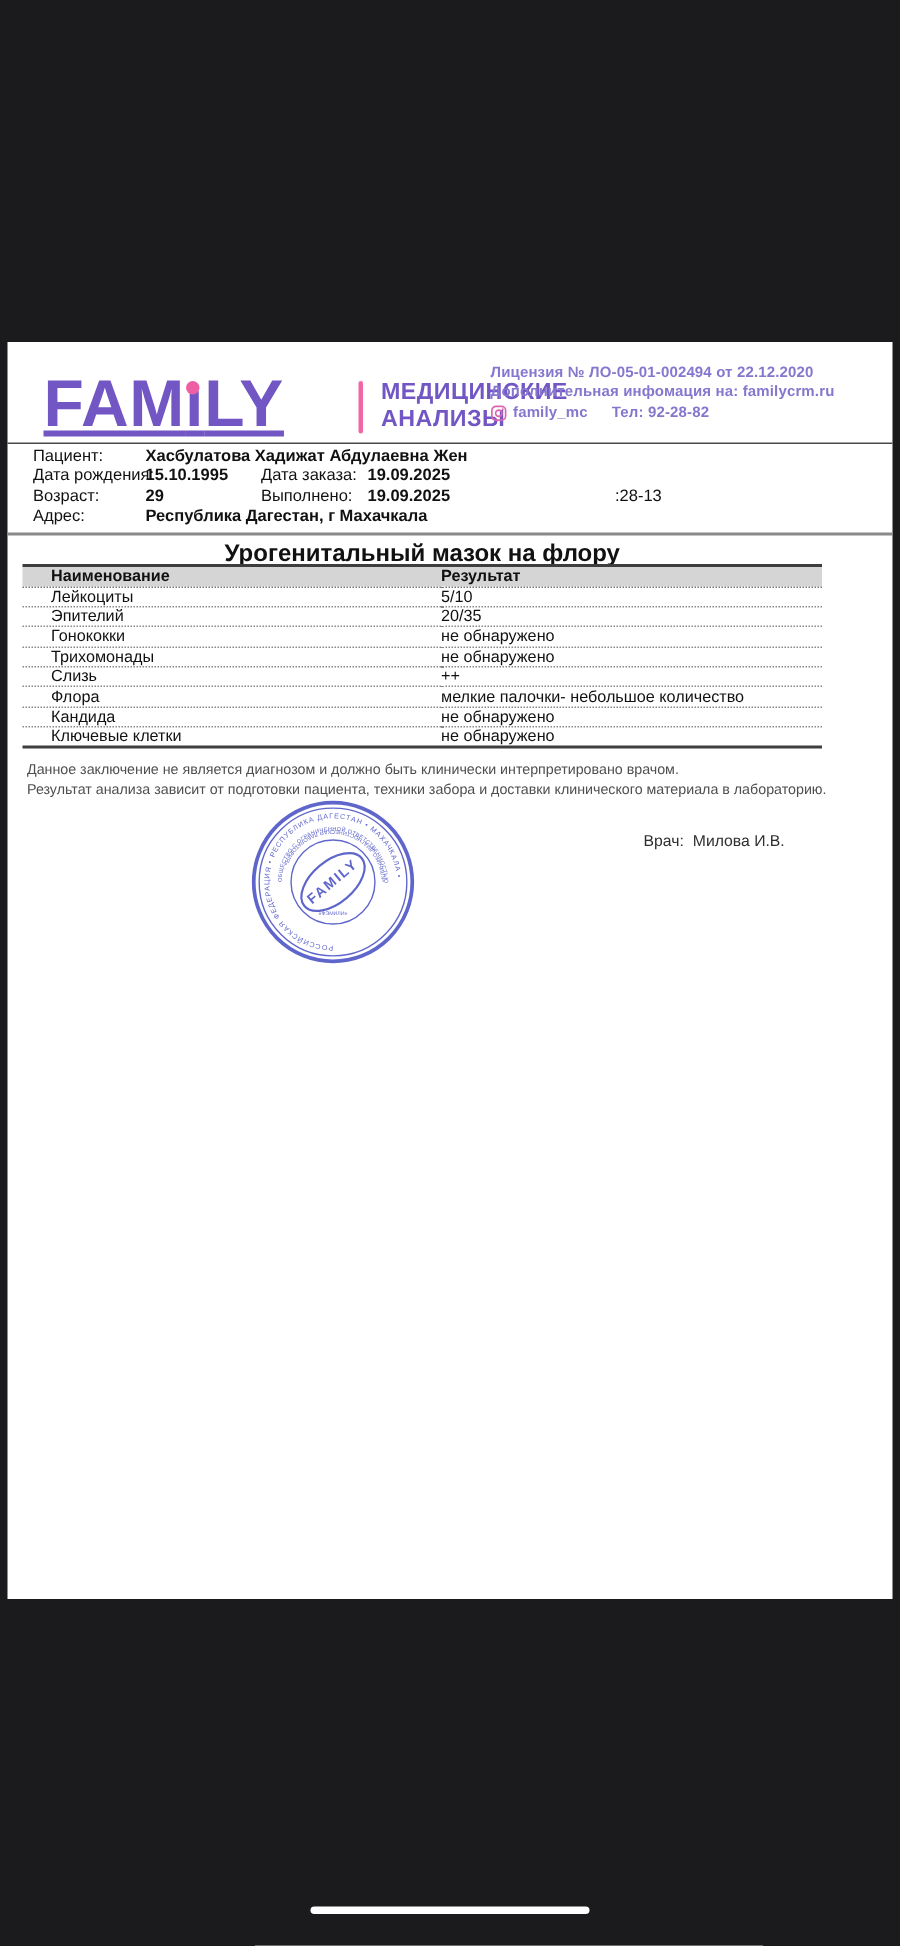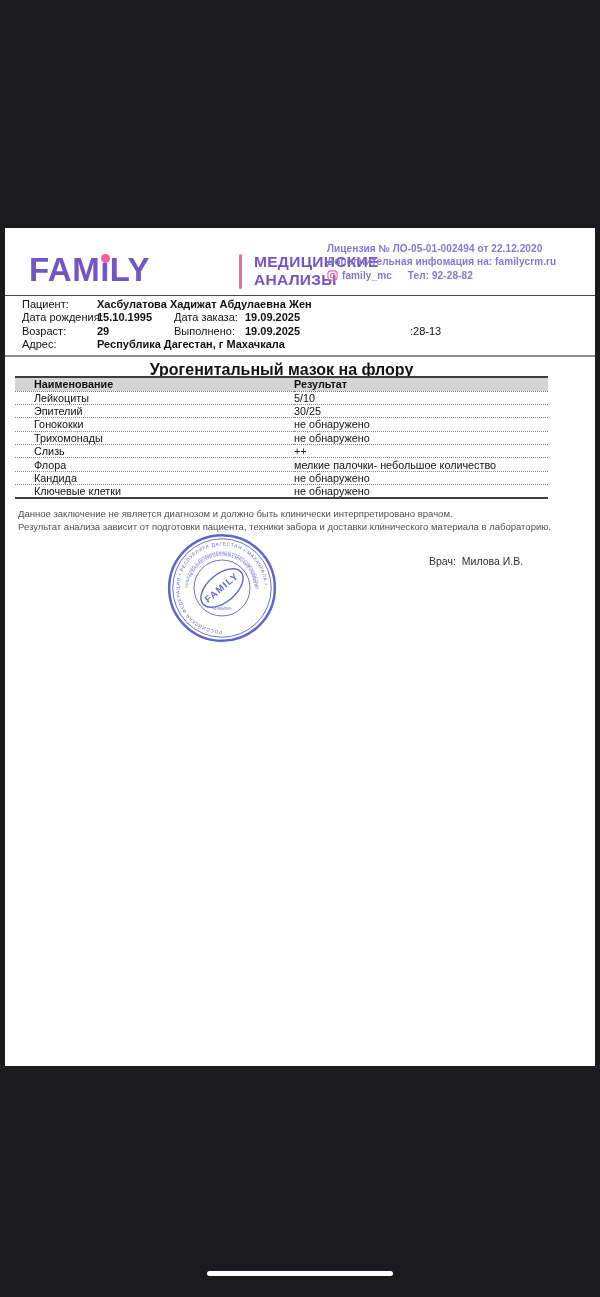--- a/index.html
+++ b/index.html
@@ -3,21 +3,21 @@
 <meta charset="utf-8">
 <style>
   * { margin:0; padding:0; box-sizing:border-box; }
   html,body { width:600px; }
   body { font-family:"Liberation Sans", sans-serif; background:#161618; }
   .screen { position:relative; width:600px; height:1297px; background:#1b1b1d; overflow:hidden; }
   .page { position:absolute; left:5px; top:228px; width:590px; height:838px; background:#ffffff; }
 
   
   .logo-block { position:absolute; left:24px; top:20px; display:flex; align-items:flex-start; }
-  .logo-word { font-size:33px; font-weight:bold; letter-spacing:0.5px; color:#7156C4; line-height:44px; }
+  .logo-word { font-size:44px; font-weight:bold; letter-spacing:0.5px; color:#7156C4; line-height:44px;text-decoration:underline; }
   .logo-i { position:relative; display:inline-block; }
   .logo-i::after { content:''; position:absolute; left:1px; top:6px; width:9px; height:9px; border-radius:50%; background:#EE5FA3; }
   .logo-divider { position:absolute; left:234px; top:26px; width:3px; height:35px; background:#F266A4; border-radius:2px; }
   .logo-subtitle { position:absolute; left:249px; top:25px; font-size:15.5px; font-weight:bold; color:#7156C4; line-height:18px; letter-spacing:0.3px; }
   .license-block { position:absolute; left:322px; top:15px; width:250px; font-size:10px; line-height:12.8px; color:#8677CE; font-weight:bold; letter-spacing:0.1px; }
   .license-row4 { display:flex; align-items:center; margin-top:1px; }
   .ig-icon { width:11px; height:11px; margin-right:4px; flex:0 0 auto; }
   .phone { margin-left:16px; }
 
   
@@ -117,21 +117,21 @@
           <th class="col-result">Результат</th>
         </tr>
       </thead>
       <tbody>
         <tr>
             <td class="col-name">Лейкоциты</td>
             <td class="col-result">5/10</td>
           </tr>
         <tr>
             <td class="col-name">Эпителий</td>
-            <td class="col-result">30/25</td>
+            <td class="col-result">20/35</td>
           </tr>
         <tr>
             <td class="col-name">Гонококки</td>
             <td class="col-result">не обнаружено</td>
           </tr>
         <tr>
             <td class="col-name">Трихомонады</td>
             <td class="col-result">не обнаружено</td>
           </tr>
         <tr>

